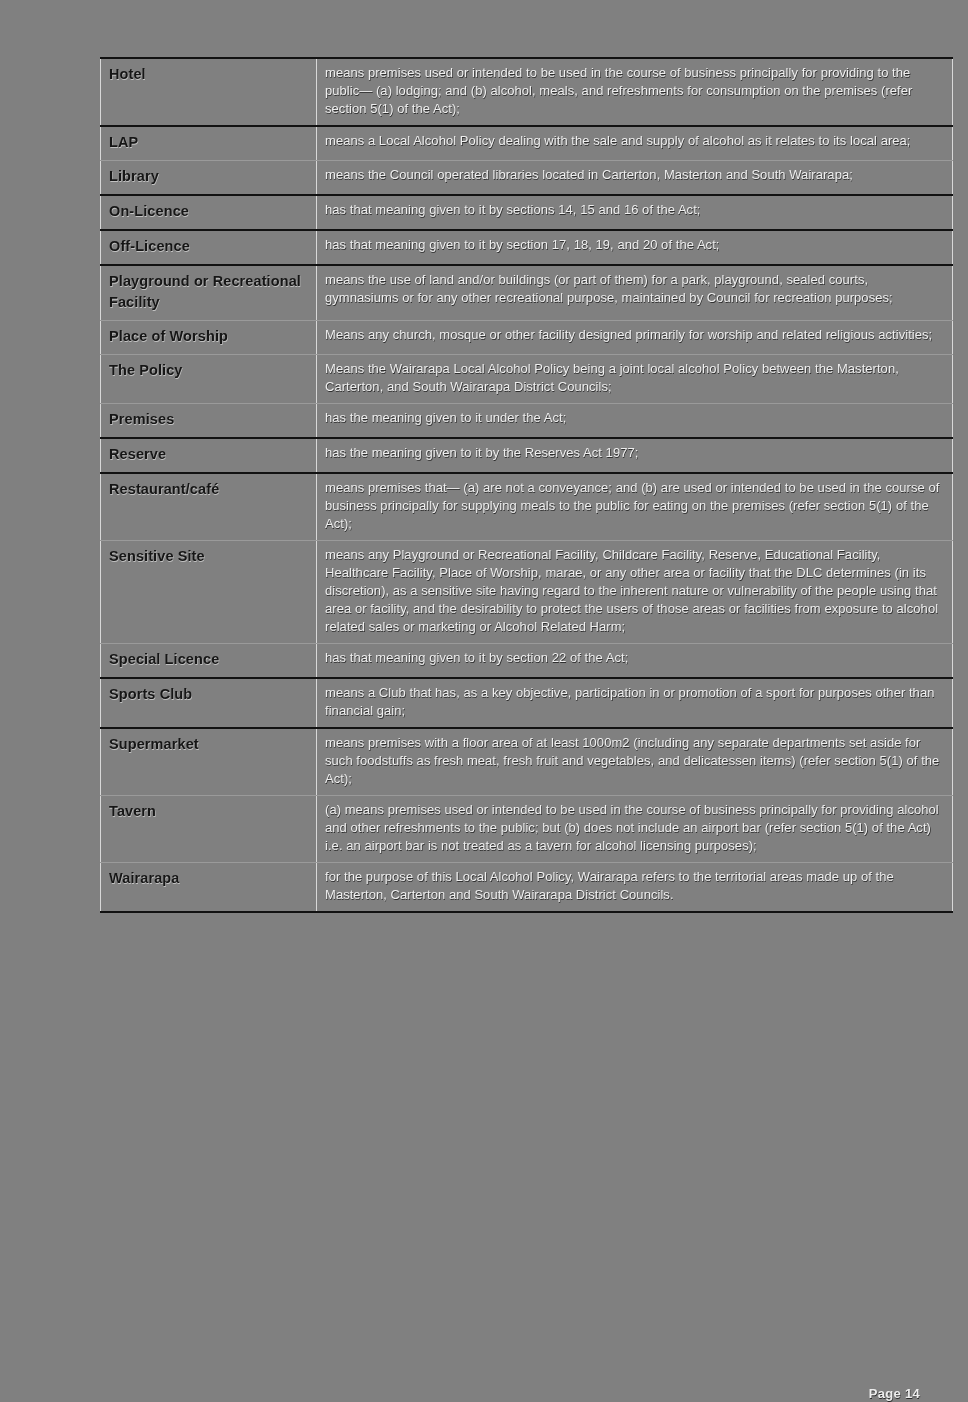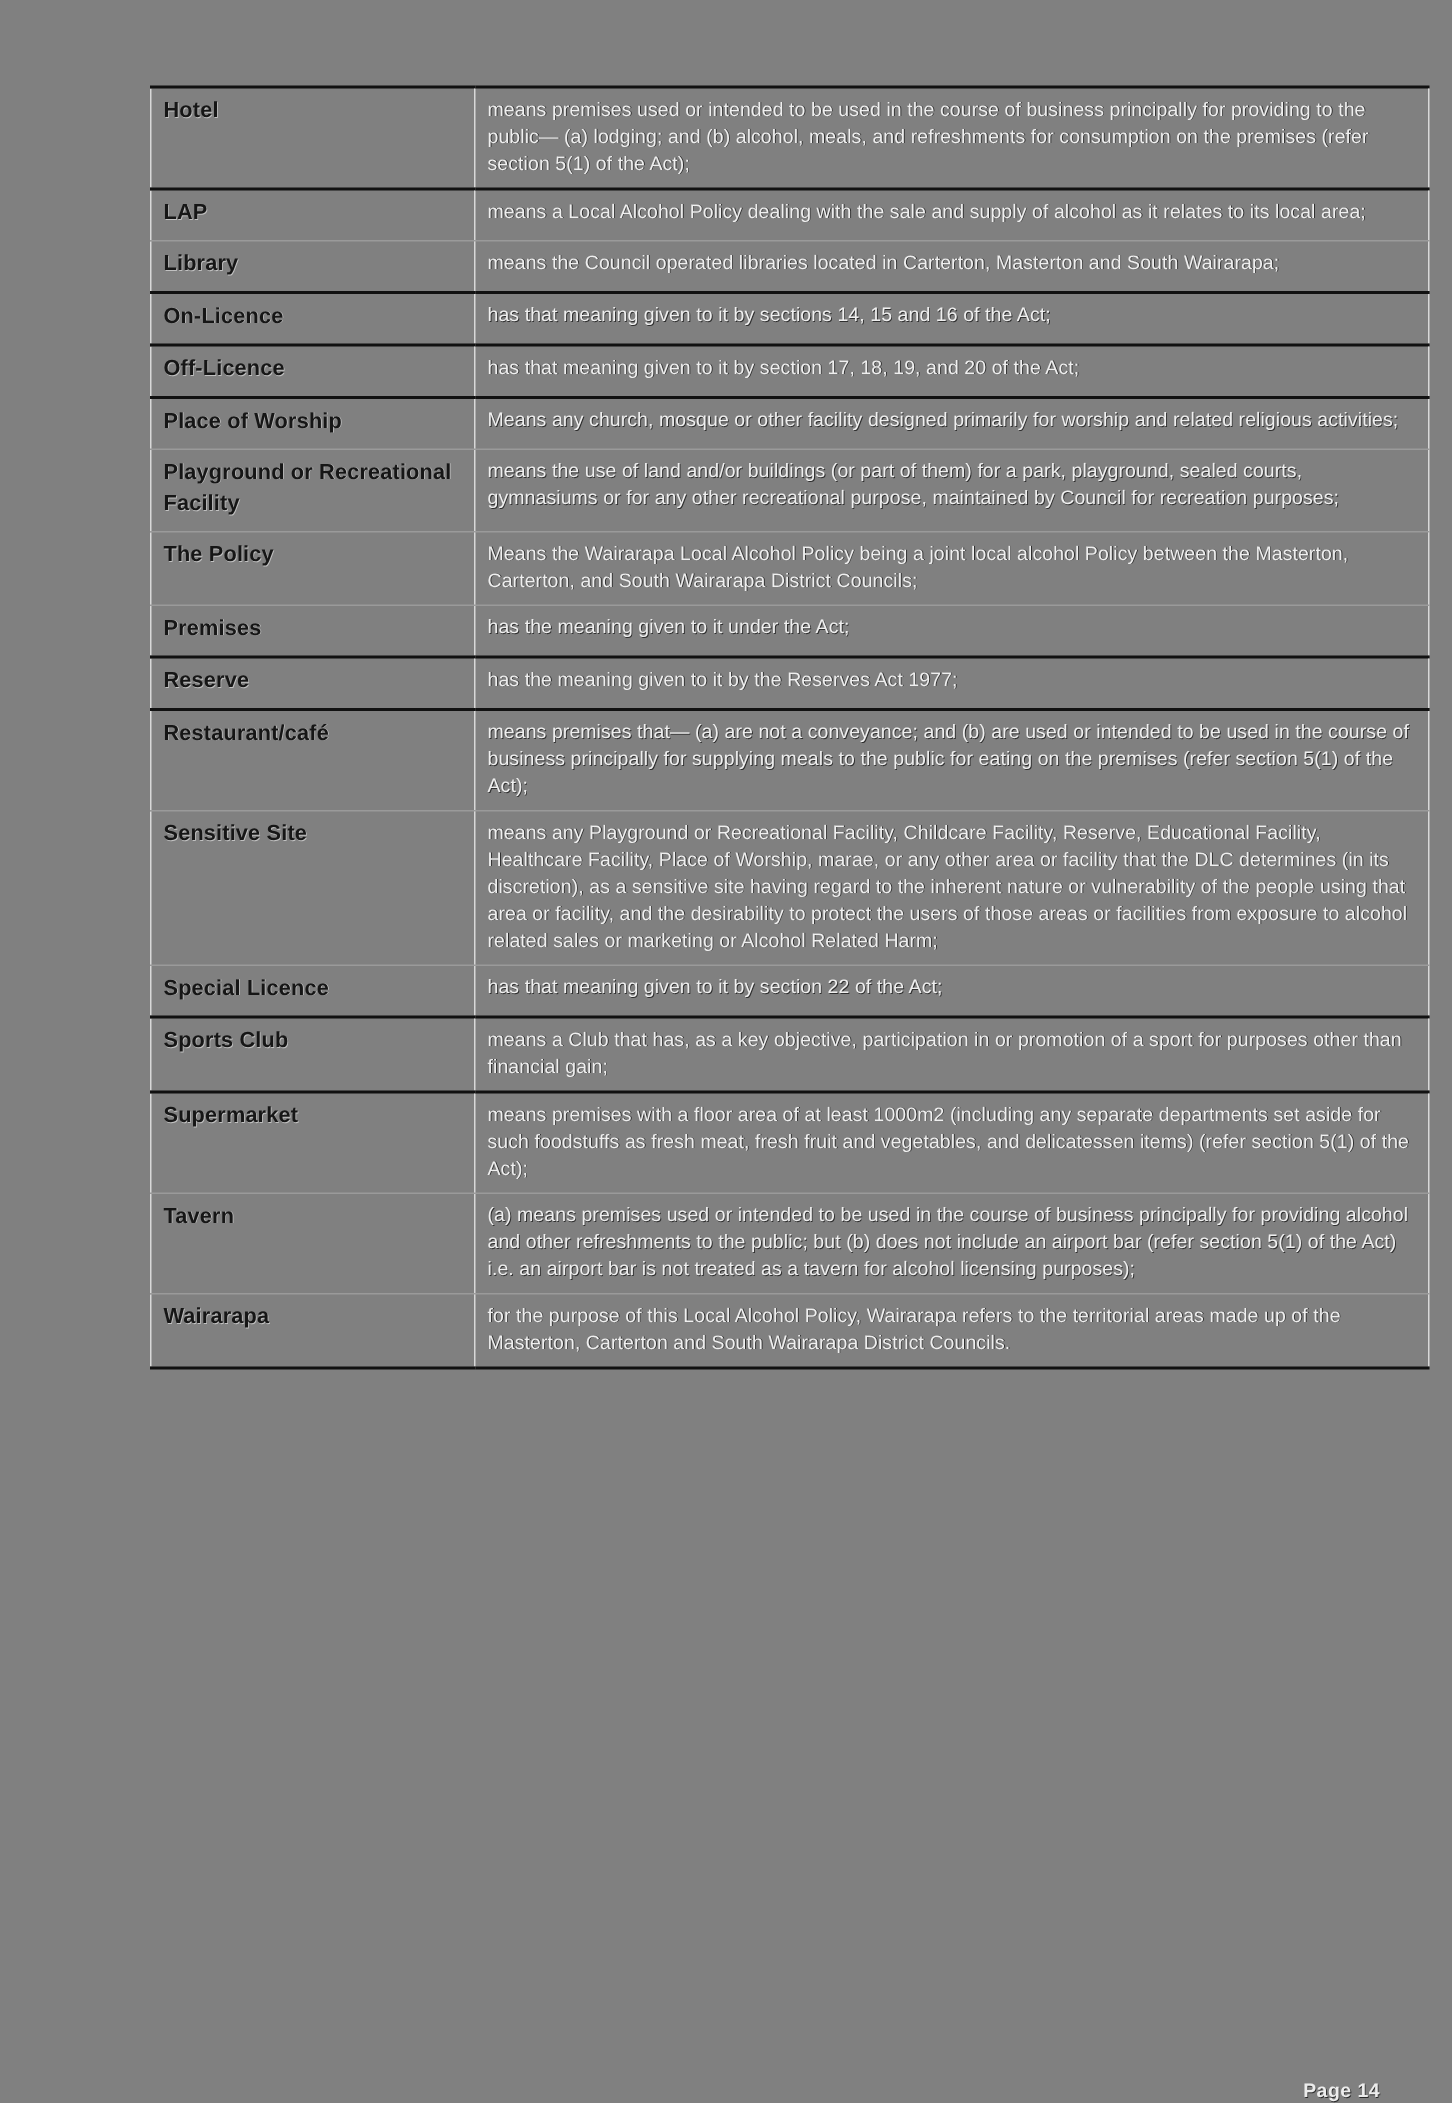--- a/index.html
+++ b/index.html
@@ -108,26 +108,26 @@
         </tr>
         <tr class="rule-bottom">
           <td class="col-term term">On-Licence</td>
           <td class="col-def definition">has that meaning given to it by sections 14, 15 and 16 of the Act;</td>
         </tr>
         <tr class="rule-bottom">
           <td class="col-term term">Off-Licence</td>
           <td class="col-def definition">has that meaning given to it by section 17, 18, 19, and 20 of the Act;</td>
         </tr>
         <tr>
+          <td class="col-term term">Playground or Recreational Facility</td>
+          <td class="col-def definition">means the use of land and/or buildings (or part of them) for a park, playground, sealed courts, gymnasiums or for any other recreational purpose, maintained by Council for recreation purposes;</td>
+        </tr>
+        <tr>
           <td class="col-term term">Place of Worship</td>
           <td class="col-def definition">Means any church, mosque or other facility designed primarily for worship and related religious activities;</td>
-        </tr>
-        <tr>
-          <td class="col-term term">Playground or Recreational Facility</td>
-          <td class="col-def definition">means the use of land and/or buildings (or part of them) for a park, playground, sealed courts, gymnasiums or for any other recreational purpose, maintained by Council for recreation purposes;</td>
         </tr>
         <tr>
           <td class="col-term term">The Policy</td>
           <td class="col-def definition">Means the Wairarapa Local Alcohol Policy being a joint local alcohol Policy between the Masterton, Carterton, and South Wairarapa District Councils;</td>
         </tr>
         <tr class="rule-bottom">
           <td class="col-term term">Premises</td>
           <td class="col-def definition">has the meaning given to it under the Act;</td>
         </tr>
         <tr class="rule-top rule-bottom">

